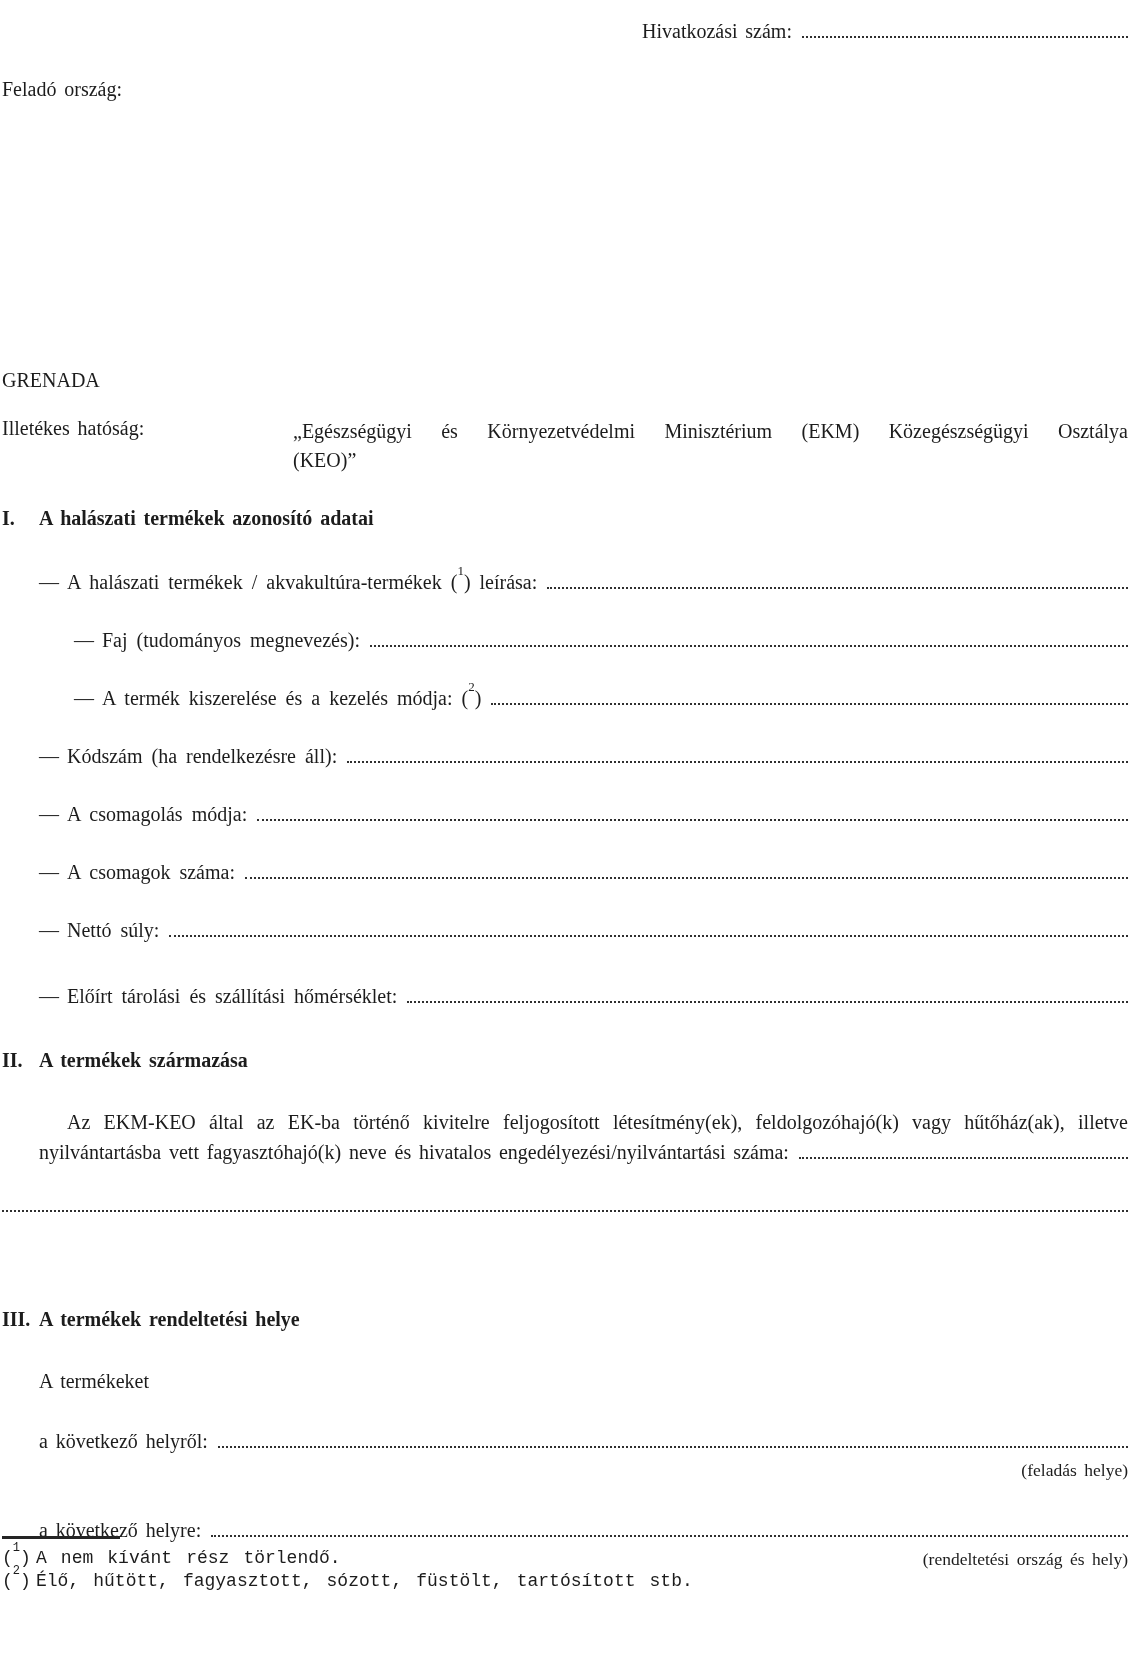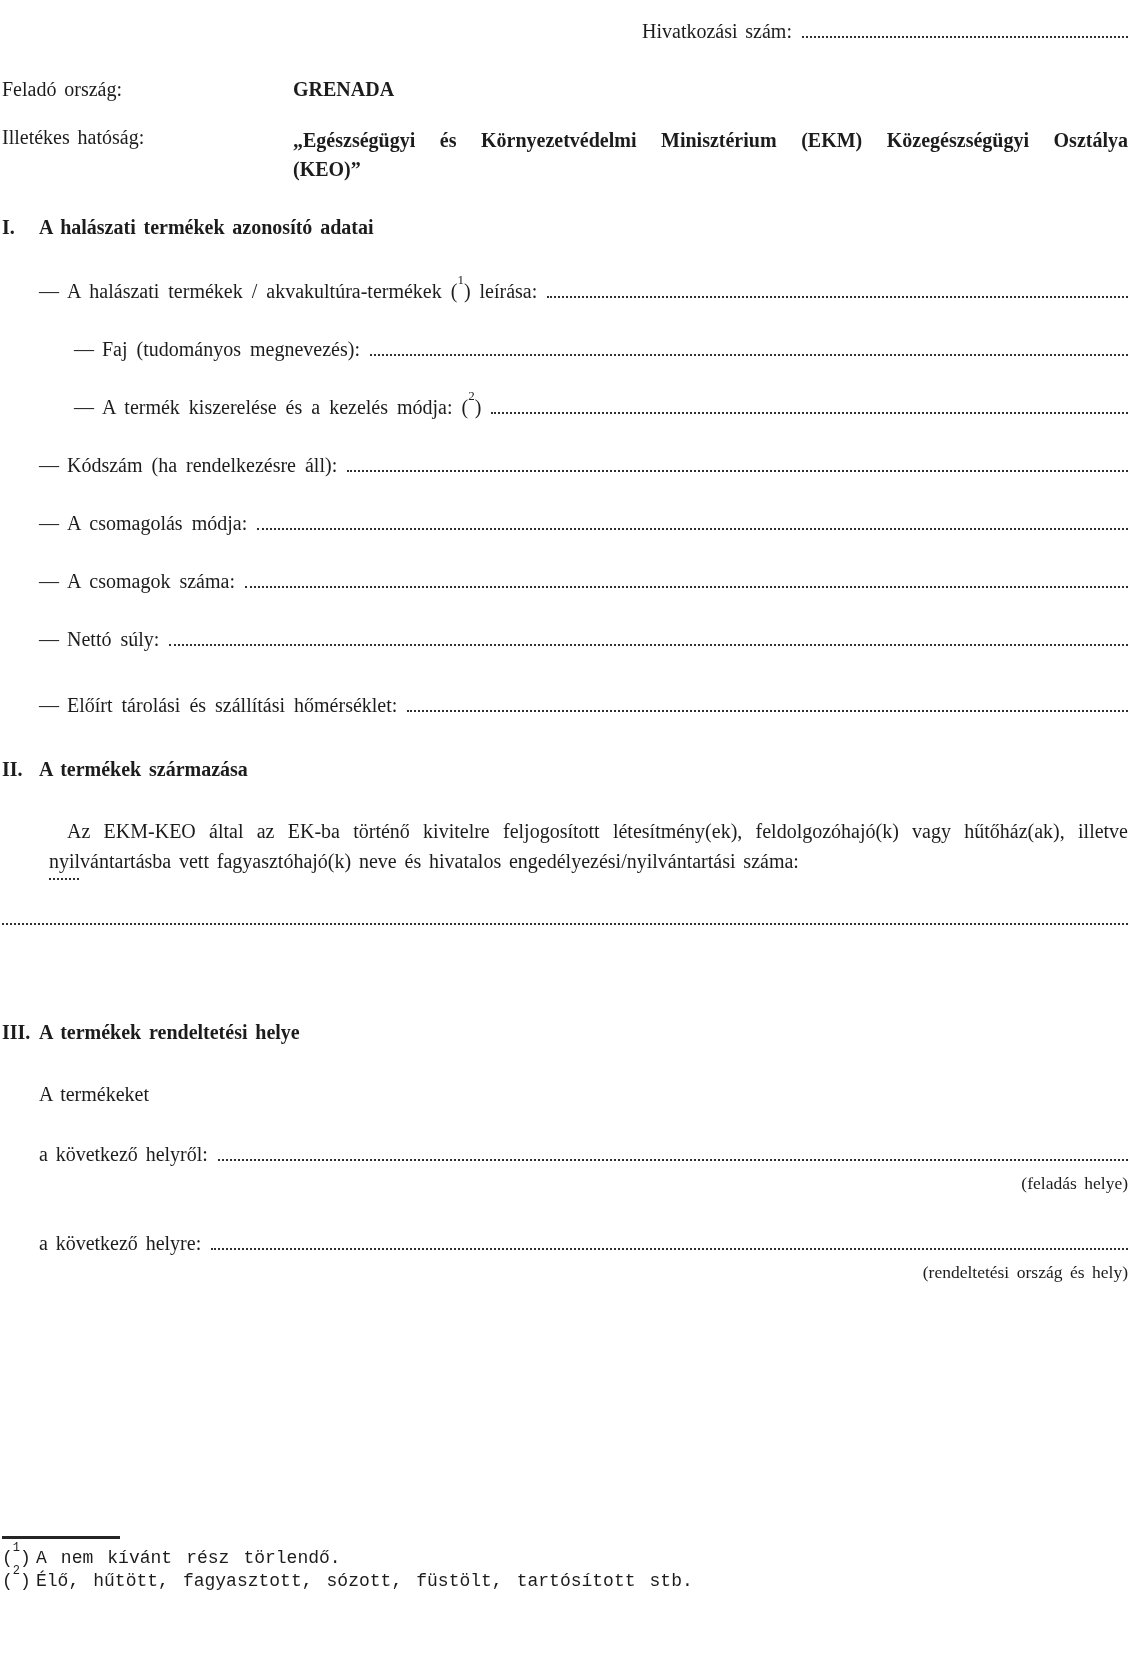--- a/index.html
+++ b/index.html
@@ -34,24 +34,24 @@
     line-height: 0;
     position: relative;
     top: -6px;
   }
 
   
   .ref-row { padding-top: 20px; margin-left: 640px; }
 
   
   .hdr-row { display: flex; }
-  .hdr-row.sender { margin-top: 36px; }
+  .hdr-row.sender { margin-top: 36px; flex-direction: column; }
   .hdr-row.authority { margin-top: 26px; }
   .hdr-label { width: 291px; flex: 0 0 291px; }
-  .hdr-value { flex: 1 1 auto; font-weight: bold; }
+  .hdr-value { flex: 1 1 auto; }
   .authority-value { line-height: 29px; }
   .authority-line1 { text-align: justify; text-align-last: justify; }
 
   
   .sec-head { display: flex; font-weight: bold; }
   .sec-num { width: 37px; flex: 0 0 37px; }
   .sec-head.s1 { margin-top: 32px; }
   .sec-head.s2 { margin-top: 42px; }
   .sec-head.s3 { margin-top: 96px; }
 
@@ -61,21 +61,21 @@
   .item.l2 { padding-left: 72px; }
   .item { margin-top: 36px; }
   .item.first { margin-top: 42px; }
   .item.last { margin-top: 44px; }
   .dash { width: 28px; flex: 0 0 28px; }
   .item .lbl { white-space: nowrap; word-spacing: 0.2em; }
 
   
   .para { margin-left: 37px; margin-top: 36px; line-height: 30px; }
   .para-line1 { text-align: justify; text-align-last: justify; margin-left: 28px; }
-  .para-line2 { display: flex; align-items: baseline; flex-direction: column; }
+  .para-line2 { display: flex; align-items: baseline; }
   .dots-full {
     margin-top: 42px;
     margin-left: 0;
     border-bottom: 2.5px dotted #2f2f2f;
     height: 3px;
   }
 
   
   .intro { margin-left: 37px; margin-top: 40px; }
   .field-row { display: flex; align-items: baseline; margin-left: 37px; margin-top: 38px; }

